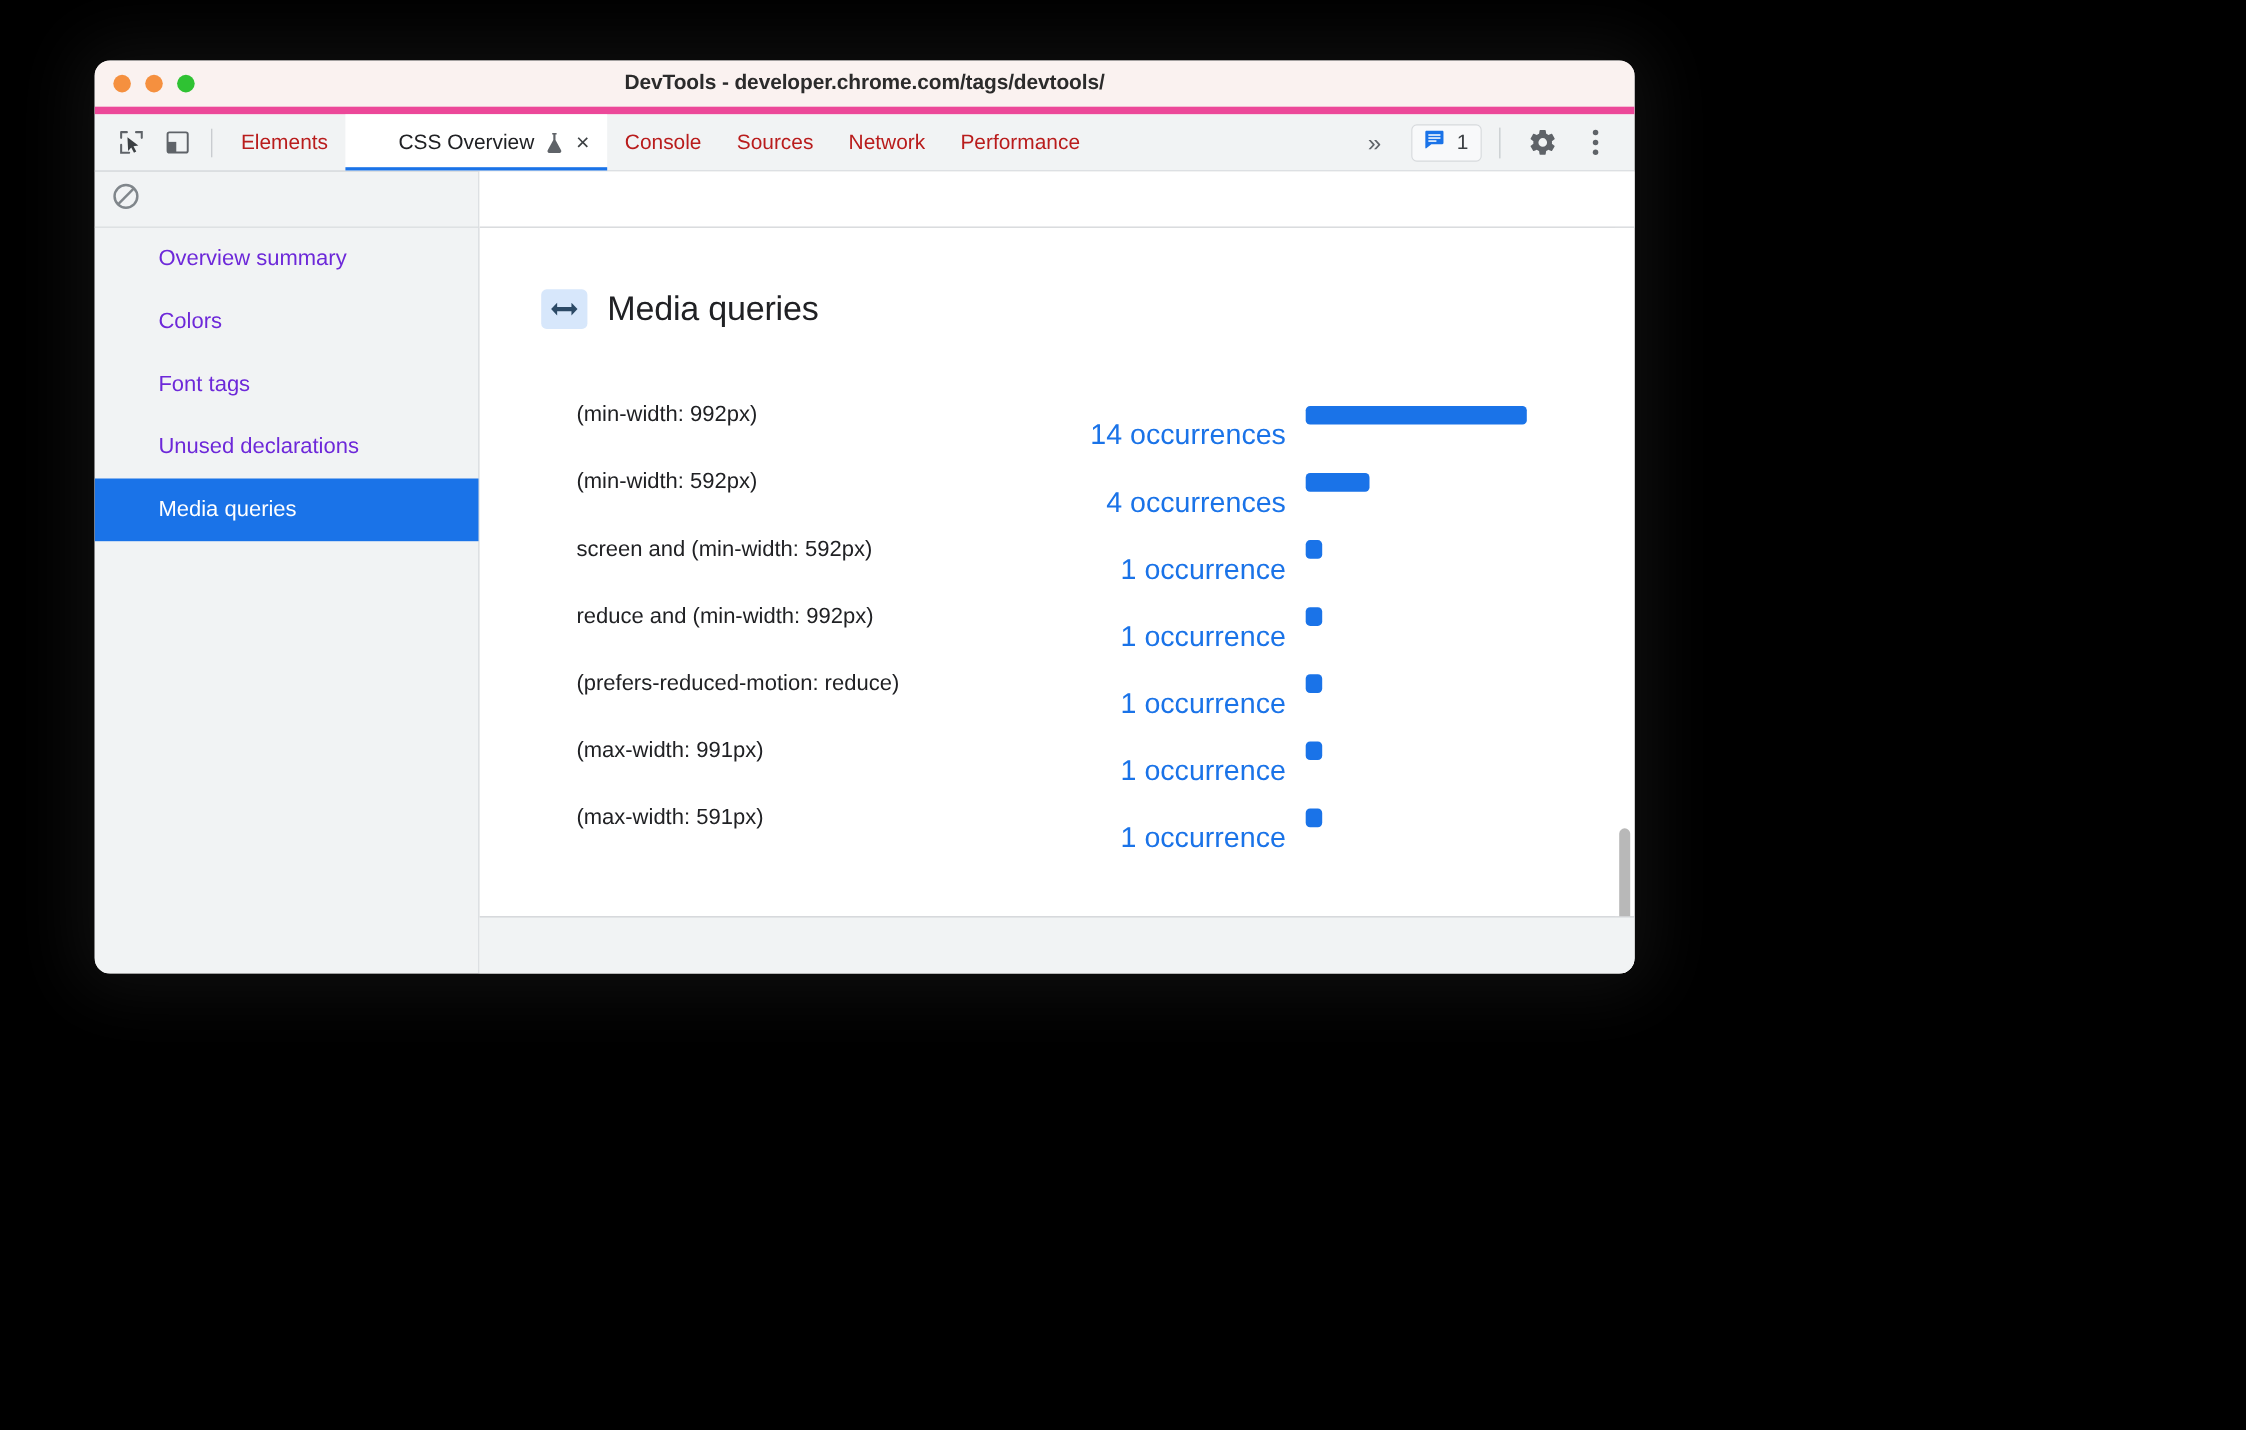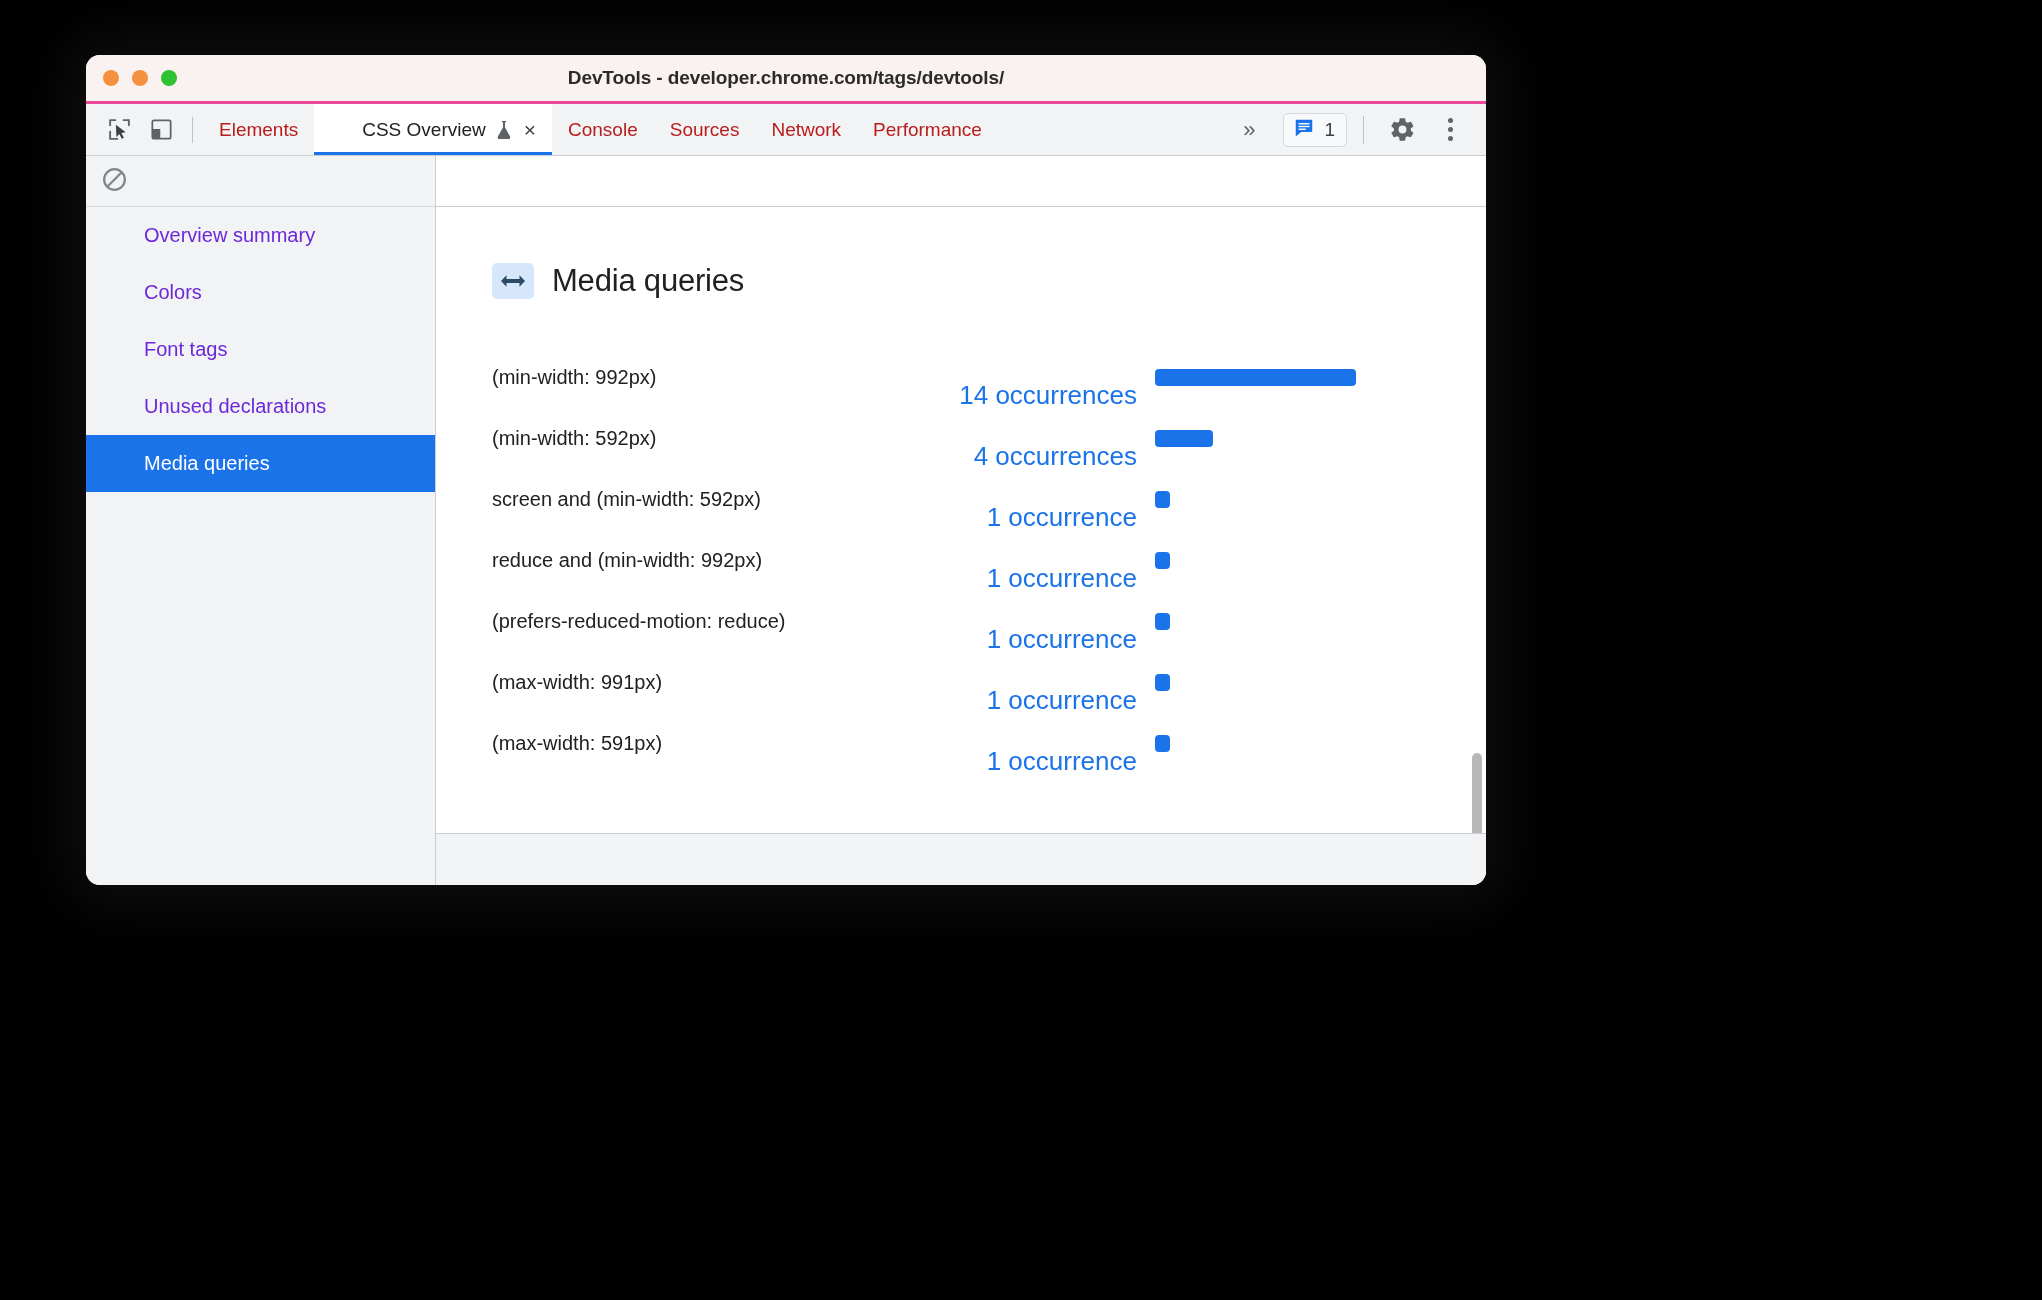--- a/index.html
+++ b/index.html
@@ -30,21 +30,21 @@
     background: #ffffff;
     overflow: hidden;
     box-shadow: 0 0 60px 18px rgba(255,255,255,0.06);
   }
 
   
   #titlebar {
     position: relative;
     height: 49px;
     background: #faf2f0;
-    border-bottom: 3px solid #ec4899;
+    border-bottom: 7px solid #ec4899;
     display: flex;
     align-items: center;
   }
   .lights {
     position: absolute;
     left: 17px;
     top: 50%;
     transform: translateY(-50%);
     display: flex;
     gap: 13px;
@@ -244,20 +244,21 @@
   .mq-row {
     display: flex;
     align-items: center;
     height: 61px;
   }
   .mq-query {
     width: 435px;
     font-size: 20px;
     color: #202124;
     white-space: nowrap;
+    margin-left: 32px;
   }
   .mq-count {
     width: 210px;
     text-align: right;
     font-size: 26px;
     color: #1a73e8;
     white-space: nowrap;
     margin-top: 36px;
   }
   .mq-bar-wrap {

